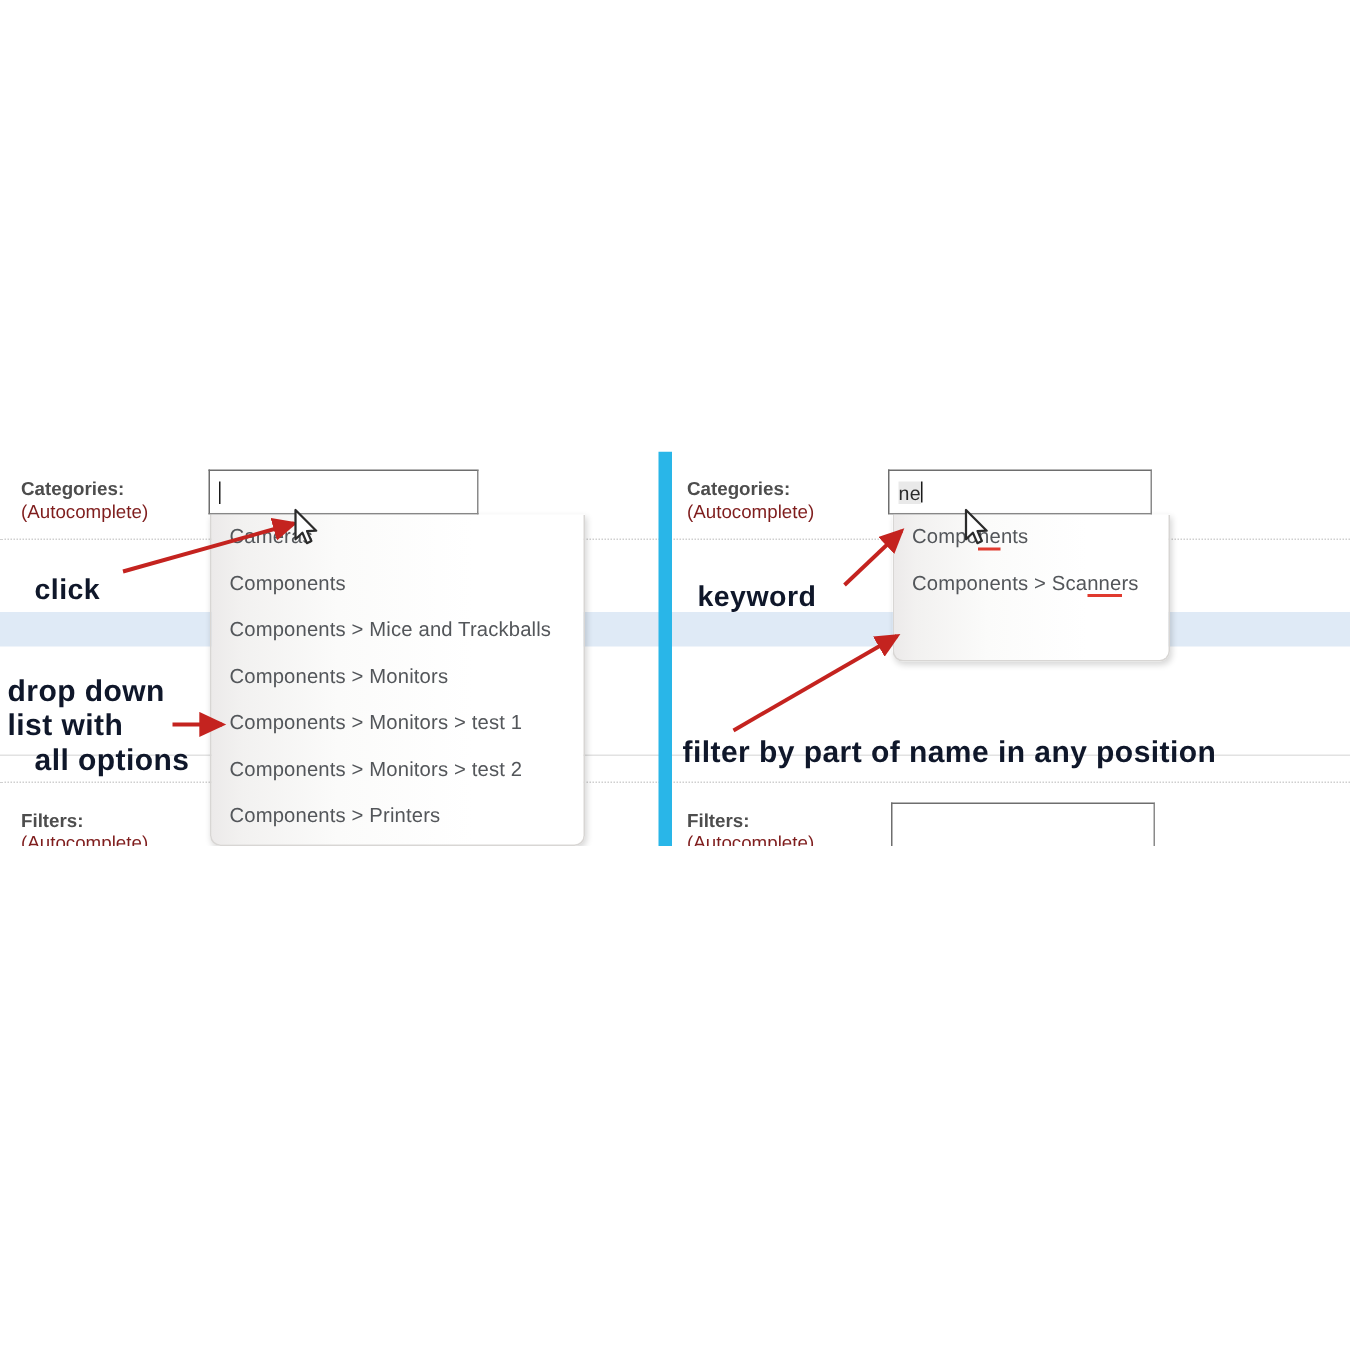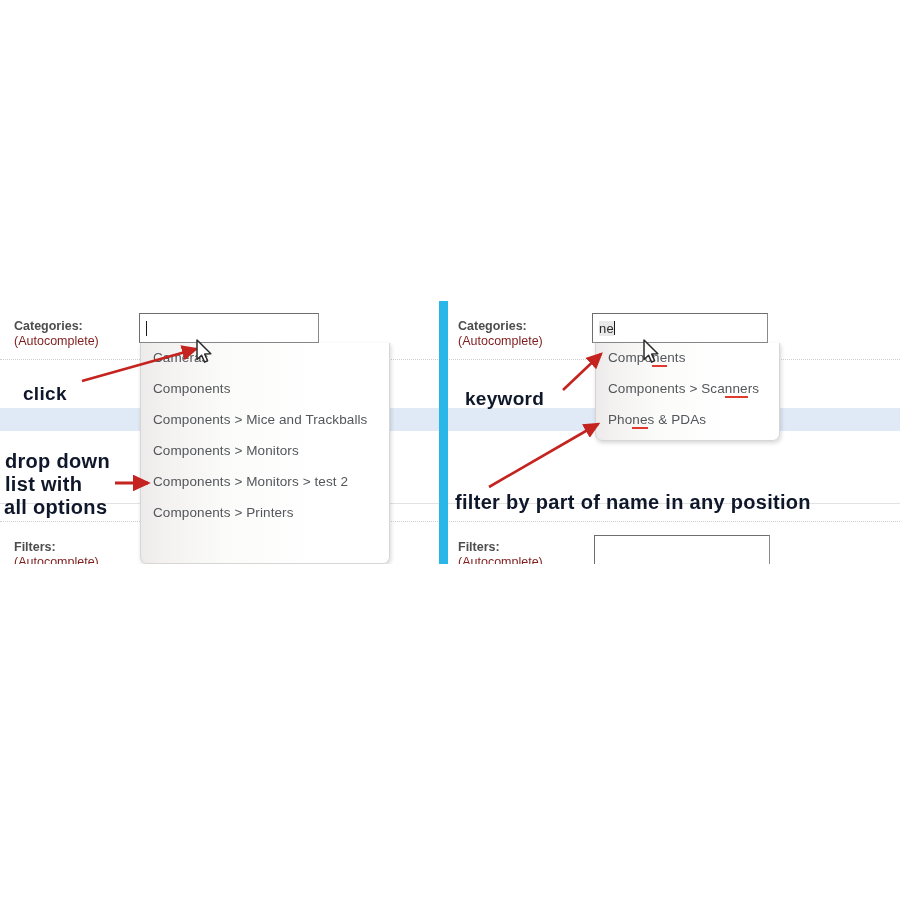--- a/index.html
+++ b/index.html
@@ -173,20 +173,21 @@
 
     <div class="text-input" style="left:139px; top:12px; width:180px;">
       <span class="caret-only"></span>
     </div>
 
     <div class="ac-panel" style="left:140px; top:42px; width:250px; height:221px;">
       <div class="ac-item">Cameras</div>
       <div class="ac-item">Components</div>
       <div class="ac-item">Components &gt; Mice and Trackballs</div>
       <div class="ac-item">Components &gt; Monitors</div>
+      <div class="ac-item">Components &gt; Monitors &gt; test 1</div>
       <div class="ac-item">Components &gt; Monitors &gt; test 2</div>
       <div class="ac-item">Components &gt; Printers</div>
     </div>
 
     <div class="field-label" style="left:14px; top:239px;">
       <span>Filters:</span>
       <span class="sub">(Autocomplete)</span>
     </div>
 
     <div class="divider" style="left:439px;"></div>
@@ -197,37 +198,36 @@
     </div>
 
     <div class="text-input" style="left:592px; top:12px; width:176px;">
       <span class="typed">ne</span>
         <span class="caret"></span>
     </div>
 
     <div class="ac-panel" style="left:595px; top:42px; width:185px; height:98px;">
       <div class="ac-item"><span>Compo</span><span class="hl">ne</span><span>nts</span></div>
       <div class="ac-item"><span>Components &gt; Sca</span><span class="hl">nne</span><span>rs</span></div>
-      <div class="ac-item"><span>Pho</span><span class="hl">ne</span><span>s &amp; PDAs</span></div>
     </div>
 
     <div class="field-label" style="left:458px; top:239px;">
       <span>Filters:</span>
       <span class="sub">(Autocomplete)</span>
     </div>
 
     <div class="text-input clipped" style="left:594px; top:234px; width:176px;"></div>
 
   </div>
 
   <div class="note" style="left:23px; top:383px;">click</div>
 
   <div class="note big" style="left:5px; top:450px;text-align:right;">drop down</div>
   <div class="note big" style="left:5px; top:473px;">list with</div>
-  <div class="note big" style="left:4px; top:496px;">all options</div>
+  <div class="note big" style="left:23px; top:496px;">all options</div>
 
   <div class="note" style="left:465px; top:388px;">keyword</div>
 
   <div class="note big" style="left:455px; top:491px;">filter by part of name in any position</div>
 
   <svg class="ann-svg" viewBox="0 0 900 900">
     <defs>
       <marker id="redhead" markerWidth="7" markerHeight="7" refX="5.4" refY="3" orient="auto">
         <path d="M0,0 L6.4,3 L0,6 z" fill="#c4231f"></path>
       </marker>

